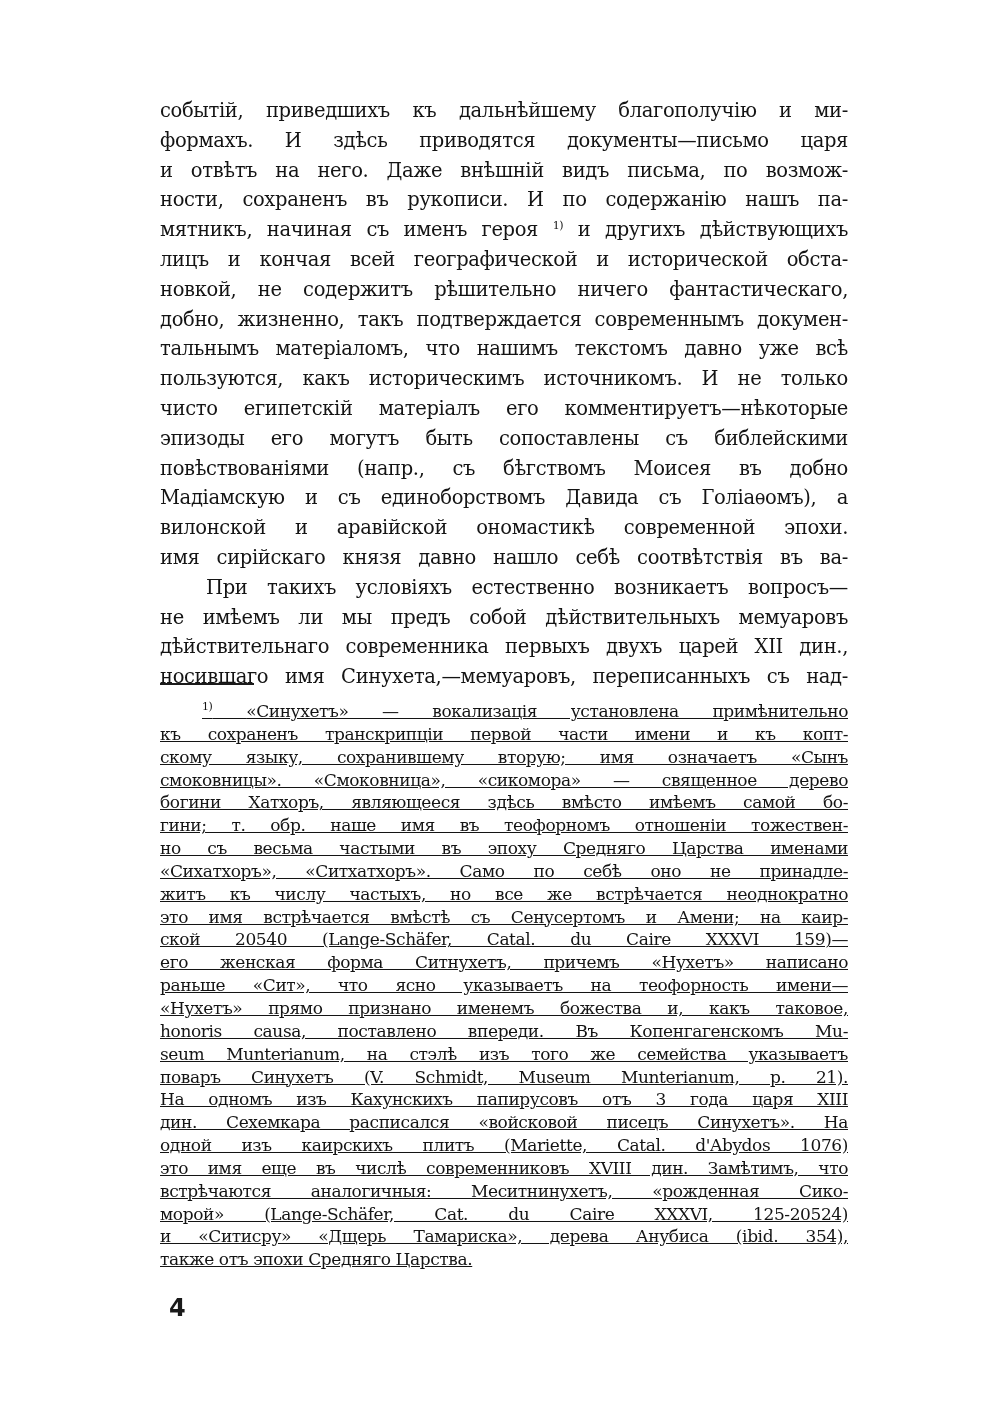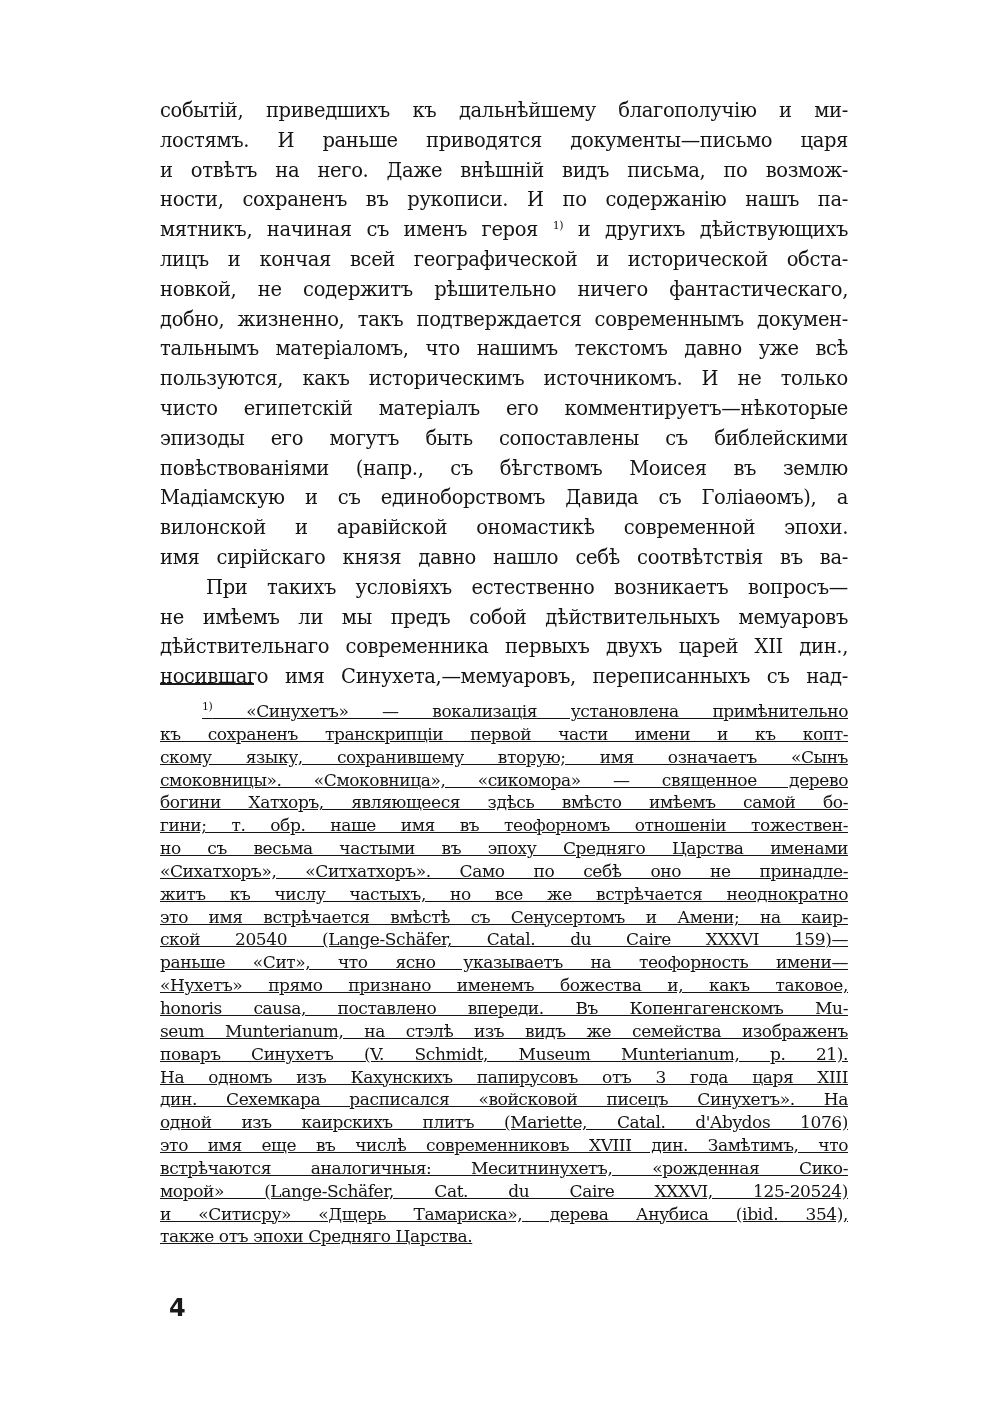--- a/index.html
+++ b/index.html
@@ -16,32 +16,32 @@
   sup { font-size: 11px; vertical-align: 7px; line-height: 0; }
   .page-number { position: absolute; left: 169px; top: 1294px; font-family: "DejaVu Sans", sans-serif; font-weight: bold; font-size: 24px; color: #1a1a1a; }
 </style>
 </head>
 <body>
 
 <div class="page">
 
   <div class="main-text">
     <span class="line">событій, приведшихъ къ дальнѣйшему благополучію и ми-</span>
-    <span class="line">лостямъ. И раньше приводятся документы—письмо царя</span>
+    <span class="line">формахъ. И здѣсь приводятся документы—письмо царя</span>
     <span class="line">и отвѣтъ на него. Даже внѣшній видъ письма, по возмож-</span>
     <span class="line">ности, сохраненъ въ рукописи. И по содержанію нашъ па-</span>
     <span class="line"><span>мятникъ, начиная съ именъ героя</span> <sup>1)</sup> <span>и другихъ дѣйствующихъ</span></span>
     <span class="line">лицъ и кончая всей географической и исторической обста-</span>
     <span class="line">новкой, не содержитъ рѣшительно ничего фантастическаго,</span>
     <span class="line">добно, жизненно, такъ подтверждается современнымъ докумен-</span>
     <span class="line">тальнымъ матеріаломъ, что нашимъ текстомъ давно уже всѣ</span>
     <span class="line">пользуются, какъ историческимъ источникомъ. И не только</span>
     <span class="line">чисто египетскій матеріалъ его комментируетъ—нѣкоторые</span>
     <span class="line">эпизоды его могутъ быть сопоставлены съ библейскими</span>
-    <span class="line">повѣствованіями (напр., съ бѣгствомъ Моисея въ землю</span>
+    <span class="line">повѣствованіями (напр., съ бѣгствомъ Моисея въ добно</span>
     <span class="line">Мадіамскую и съ единоборствомъ Давида съ Голіаѳомъ), а</span>
     <span class="line">вилонской и аравійской ономастикѣ современной эпохи.</span>
     <span class="line">имя сирійскаго князя давно нашло себѣ соотвѣтствія въ ва-</span>
     <span class="line indent">При такихъ условіяхъ естественно возникаетъ вопросъ—</span>
     <span class="line">не имѣемъ ли мы предъ собой дѣйствительныхъ мемуаровъ</span>
     <span class="line">дѣйствительнаго современника первыхъ двухъ царей XII дин.,</span>
     <span class="line">носившаго имя Синухета,—мемуаровъ, переписанныхъ съ над-</span>
   </div>
 
   <div class="footnote-rule"></div>
@@ -51,24 +51,25 @@
     <span class="line">къ сохраненъ транскрипціи первой части имени и къ копт-</span>
     <span class="line">скому языку, сохранившему вторую; имя означаетъ «Сынъ</span>
     <span class="line">смоковницы». «Смоковница», «сикомора» — священное дерево</span>
     <span class="line">богини Хатхоръ, являющееся здѣсь вмѣсто имѣемъ самой бо-</span>
     <span class="line">гини; т. обр. наше имя въ теофорномъ отношеніи тожествен-</span>
     <span class="line">но съ весьма частыми въ эпоху Средняго Царства именами</span>
     <span class="line">«Сихатхоръ», «Ситхатхоръ». Само по себѣ оно не принадле-</span>
     <span class="line">житъ къ числу частыхъ, но все же встрѣчается неоднократно</span>
     <span class="line">это имя встрѣчается вмѣстѣ съ Сенусертомъ и Амени; на каир-</span>
     <span class="line">ской 20540 (Lange-Schäfer, Catal. du Caire XXXVI 159)—</span>
+    <span class="line">его женская форма Ситнухетъ, причемъ «Нухетъ» написано</span>
     <span class="line">раньше «Сит», что ясно указываетъ на теофорность имени—</span>
     <span class="line">«Нухетъ» прямо признано именемъ божества и, какъ таковое,</span>
     <span class="line">honoris causa, поставлено впереди. Въ Копенгагенскомъ Mu-</span>
-    <span class="line">seum Munterianum, на стэлѣ изъ видъ же семейства изображенъ</span>
+    <span class="line">seum Munterianum, на стэлѣ изъ того же семейства указываетъ</span>
     <span class="line">поваръ Синухетъ (V. Schmidt, Museum Munterianum, p. 21).</span>
     <span class="line">На одномъ изъ Кахунскихъ папирусовъ отъ 3 года царя XIII</span>
     <span class="line">дин. Сехемкара расписался «войсковой писецъ Синухетъ». На</span>
     <span class="line">одной изъ каирскихъ плитъ (Mariette, Catal. d'Abydos 1076)</span>
     <span class="line">это имя еще въ числѣ современниковъ XVIII дин. Замѣтимъ, что</span>
     <span class="line">встрѣчаются аналогичныя: Меситнинухетъ, «рожденная Сико-</span>
     <span class="line">морой» (Lange-Schäfer, Cat. du Caire XXXVI, 125-20524)</span>
     <span class="line">и «Ситисру» «Дщерь Тамариска», дерева Анубиса (ibid. 354),</span>
     <span class="line last">также отъ эпохи Средняго Царства.</span>
   </div>

